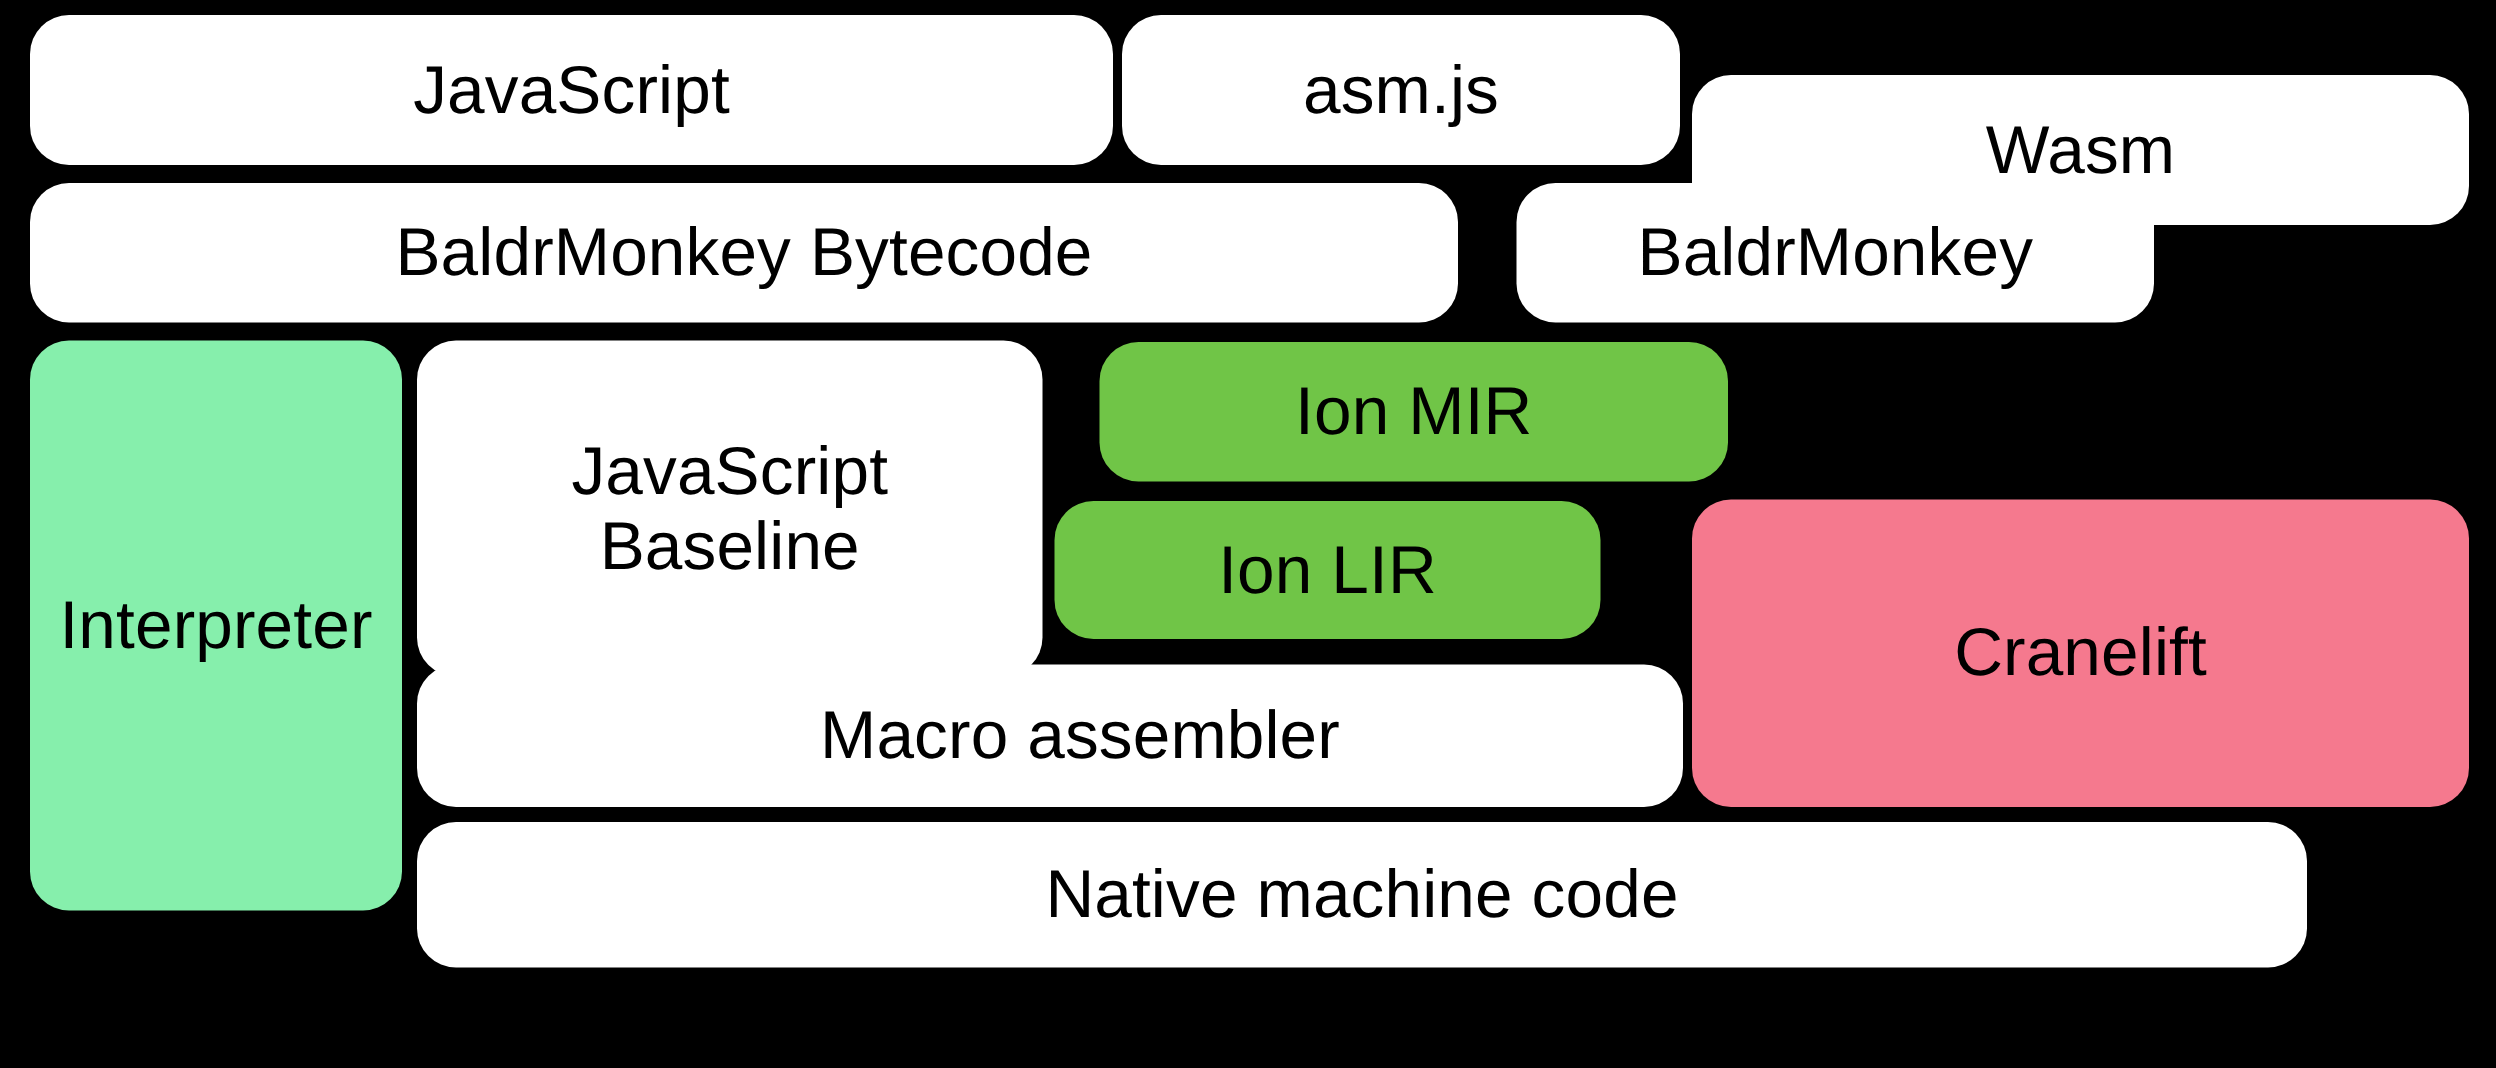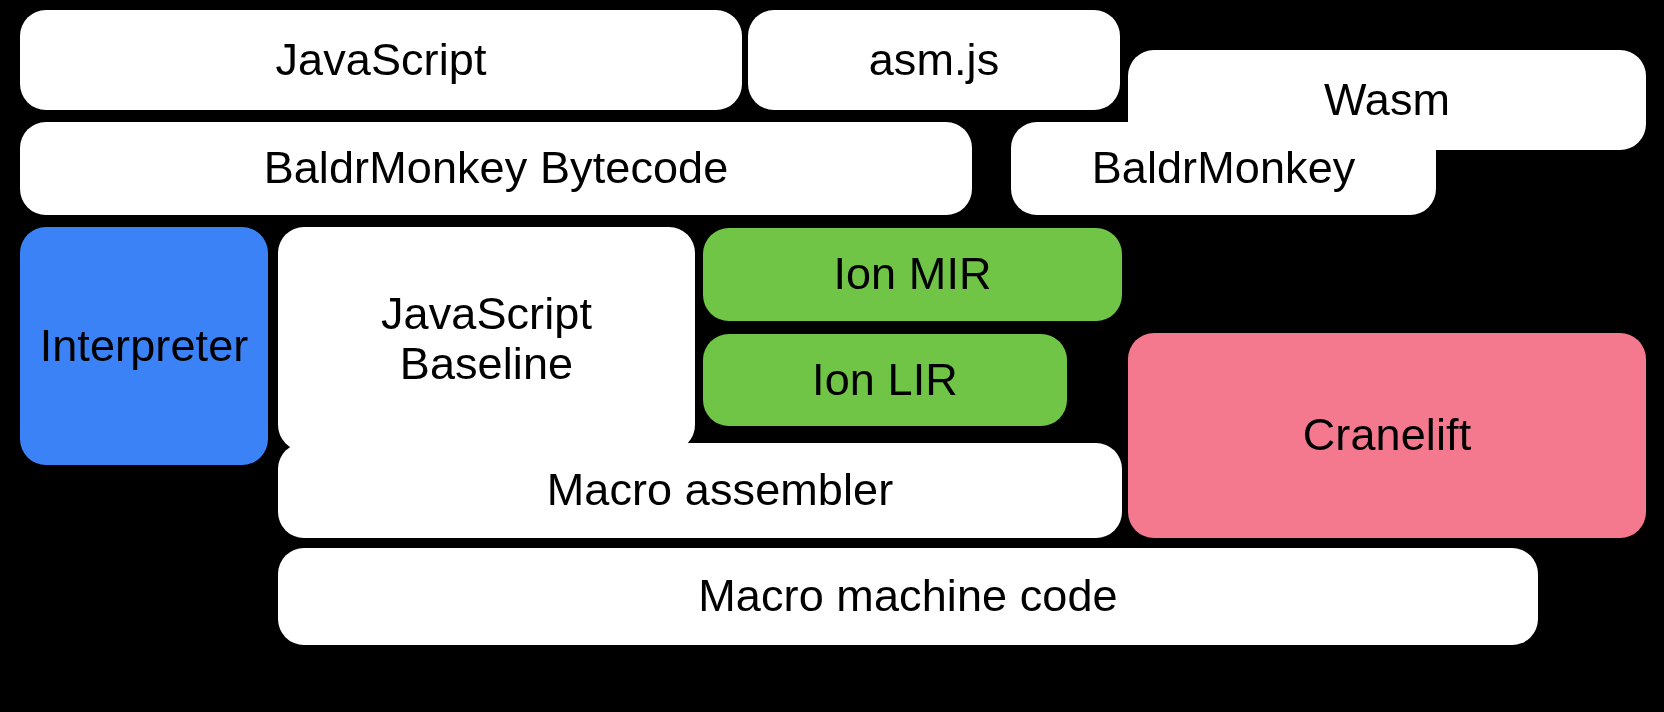--- a/index.html
+++ b/index.html
@@ -39,21 +39,21 @@
 </style>
 </head>
 <body>
 
 <div id="stage" style="background: rgb(0, 0, 0); border-radius: 22px;">
     <div class="node fill-white" style="left: 20px; top: 10px; width: 722px; height: 100px; background: rgb(255, 255, 255);"><span>JavaScript</span></div>
     <div class="node fill-white" style="left: 748px; top: 10px; width: 372px; height: 100px; background: rgb(255, 255, 255);"><span>asm.js</span></div>
     <div class="node fill-white" style="left: 1128px; top: 10px; width: 518px; height: 100px; background: rgb(255, 255, 255); margin-top: 40px;"><span>Wasm</span></div>
     <div class="node fill-white" style="left: 20px; top: 122px; width: 952px; height: 93px; background: rgb(255, 255, 255);"><span>BaldrMonkey Bytecode</span></div>
     <div class="node fill-white" style="left: 975px; top: 122px; width: 425px; height: 93px; background: rgb(255, 255, 255); margin-left: 36px;"><span>BaldrMonkey</span></div>
-    <div class="node fill-gray" style="left: 20px; top: 227px; width: 248px; height: 238px; background: #3b82f6;"><span>Interpreter</span></div>
+    <div class="node fill-gray" style="left: 20px; top: 227px; width: 248px; height: 380px; background: #86efac;"><span>Interpreter</span></div>
     <div class="node fill-white" style="left: 278px; top: 227px; width: 417px; height: 224px; background: rgb(255, 255, 255);"><span>JavaScript
 Baseline</span></div>
-    <div class="node fill-green" style="left: 703px; top: 228px; width: 419px; height: 93px; background: rgb(112, 197, 71);"><span>Ion MIR</span></div>
+    <div class="node fill-green" style="left: 733px; top: 228px; width: 419px; height: 93px; background: rgb(112, 197, 71);"><span>Ion MIR</span></div>
     <div class="node fill-green" style="left: 703px; top: 334px; width: 364px; height: 92px; background: rgb(112, 197, 71);"><span>Ion LIR</span></div>
     <div class="node fill-pink" style="left: 1128px; top: 333px; width: 518px; height: 205px; background: rgb(245, 121, 142);"><span>Cranelift</span></div>
     <div class="node fill-white" style="left: 278px; top: 443px; width: 844px; height: 95px; background: rgb(255, 255, 255); padding-left: 48px;"><span>Macro assembler</span></div>
-    <div class="node fill-white" style="left: 278px; top: 548px; width: 1260px; height: 97px; background: rgb(255, 255, 255);"><span>Macro machine code</span></div>
+    <div class="node fill-white" style="left: 278px; top: 548px; width: 1260px; height: 97px; background: rgb(255, 255, 255);"><span>Native machine code</span></div>
   </div>
 
 </body></html>

